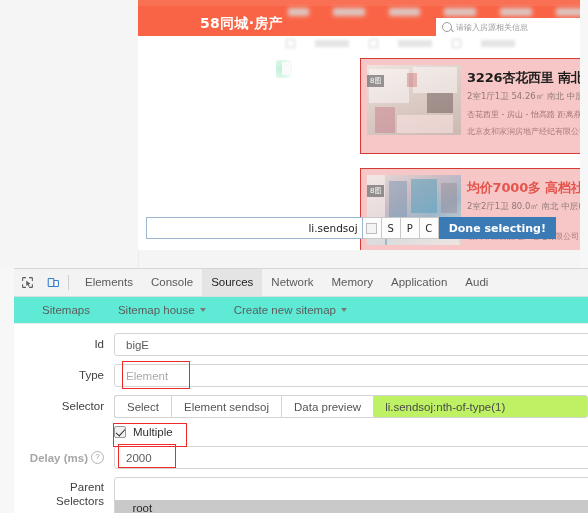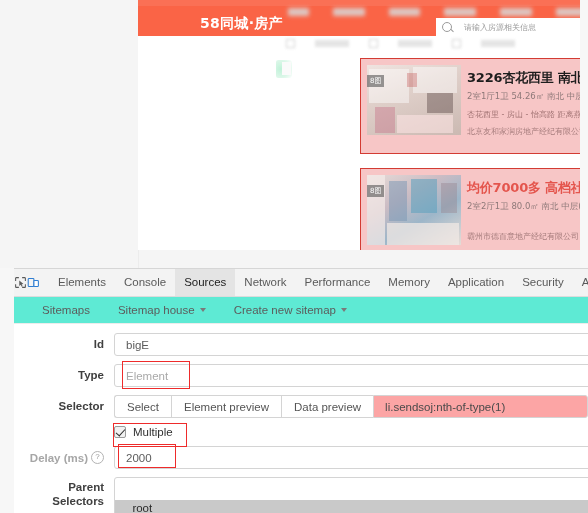--- a/index.html
+++ b/index.html
@@ -44,21 +44,21 @@
     color: transparent; font-size: 7px;
   }
   .logo {
     position: absolute; left: 62px; top: 9px;
     color: #ffffff; font-size: 14px; font-weight: bold;
     letter-spacing: .3px; white-space: nowrap;
     font-family: "DejaVu Sans", sans-serif;
   }
   .searchbox {
     position: absolute; left: 298px; top: 12px; width: 150px; height: 18px;
-    background: #fff; display: flex; align-items: center; padding-left: 6px; gap: 12px;
+    background: #fff; display: flex; align-items: center; padding-left: 6px; gap: 4px;
     box-sizing: border-box;
   }
   .search-ico { width: 8px; height: 8px; border: 1.2px solid #9b9b9b; border-radius: 50%; position: relative; flex: none; }
   .search-ico::after { content:""; position:absolute; width:4px; height:1.2px; background:#9b9b9b; transform: rotate(45deg); right:-3px; bottom:0px; }
   .search-ph {
     font-size: 8px; color: #9a9a9a; filter: blur(.7px);
     font-family: "DejaVu Sans", sans-serif; white-space: nowrap;
   }
   .filter-row {
     position: absolute; left: 148px; top: 38px; width: 300px; height: 10px;
@@ -171,21 +171,21 @@
     display: flex; align-items: center; padding-left: 28px; gap: 28px;
   }
   .ws-menu { font-size: 11.5px; color: #5c5c5c; display: flex; align-items: center; gap: 5px; white-space: nowrap;}
   .caret { width:0;height:0;border-left:3.5px solid transparent;border-right:3.5px solid transparent;border-top:4px solid #7a7a7a; display:inline-block;}
 
   
   .form { padding-top: 9px; }
   .frow { display: flex; align-items: flex-start; margin-bottom: 8px; position: relative; }
   .flabel {
     width: 100px; text-align: right; padding-right: 10px; box-sizing: border-box;
-    font-size: 11.5px; color: #404040; font-weight: bold; padding-top: 5px;
+    font-size: 11.5px; color: #404040; font-weight: normal; padding-top: 5px;
     display: flex; justify-content: flex-end; align-items: center; gap:3px;
   }
   .flabel.muted { color:#a6a6a6; font-weight:bold;}
   .q-ico {
     display:inline-block; width:11px; height:11px; border:1px solid #b3b3b3; border-radius:50%;
     font-size:8px; line-height:10px; text-align:center; color:#9a9a9a; font-weight:normal;
   }
   .finput {
     flex: 1; margin-right: 8px; height: 23px; box-sizing: border-box;
     border: 1px solid #d4d4d4; border-radius: 3px;
@@ -195,21 +195,21 @@
   .finput.ph { color: #a9a9a9; }
 
   .btngroup { flex: 1; margin-right: 14px; display: flex; height: 23px; }
   .bg-btn {
     border: 1px solid #d4d4d4; border-right: none; background: #fff;
     font-size: 11.5px; color: #555; display: flex; align-items: center;
     padding: 0 12px; box-sizing: border-box; white-space: nowrap;
   }
   .bg-btn:first-child { border-radius: 3px 0 0 3px; }
   .bg-field {
-    flex: 1; border: 1px solid #d4d4d4; background: #fca5a5; border-radius: 0 3px 3px 0;
+    flex: 1; border: 1px solid #d4d4d4; background: #bef264; border-radius: 0 3px 3px 0;
     font-size: 11.5px; color: #4a4a4a; display: flex; align-items: center; padding-left: 11px;
     box-sizing: border-box;
   }
 
   .checkrow { display: flex; gap: 7px; }
   .chk {
     width: 12px; height: 12px; border: 1px solid #9b9b9b; background: #f1f1f1;
     border-radius: 2px; position: relative; box-sizing: border-box;
   }
   .chk::after {
@@ -294,20 +294,30 @@
           <div class="dk" style="left:74px;top:8px;width:16px;height:30px;background:rgba(150,130,140,.4)"></div>
         </div>
         <div class="badge-img">8图</div>
         <div class="c-title">均价7000多 高档社区景观好房稍纵即逝 交通方</div>
         <div class="c-sub">2室2厅1卫    80.0㎡    南北    中层(共17层)</div>
         <div class="c-agent" style="top:62px">霸州市德百意地产经纪有限公司 - 经纪</div>
       </div>
 
     </div>
 
+    <div class="sel-toolbar">
+      <div class="sel-input">li.sendsoj</div>
+      <div class="sel-cb-wrap">
+        <span class="sel-cb"></span>
+      </div>
+      <div class="sel-btn">S</div>
+      <div class="sel-btn">P</div>
+      <div class="sel-btn">C</div>
+      <div class="sel-done">Done selecting!</div>
+    </div>
   </div>
 
   <div class="devtools">
 
     <div class="dt-tabbar">
       <div class="dt-icon-btn">
         <svg class="icn-inspect" viewBox="0 0 16 16">
           <path d="M2 2h4M2 2v4M14 2h-4M14 2v4M2 14h4M2 14v-4M14 14h-4M14 14v-4" stroke="#5a5a5a" stroke-width="1.3" fill="none"></path>
           <path d="M6.5 5.5l5.2 4.2-2.3.45 1.25 2.5-1.1.55-1.25-2.5-1.8 1.5z" fill="#5a5a5a"></path>
         </svg>
@@ -316,24 +326,22 @@
         <svg class="icn-device" viewBox="0 0 16 16">
           <rect x="1.5" y="3" width="7" height="10" rx="1" stroke="#2f7dd1" stroke-width="1.3" fill="none"></rect>
           <rect x="8.5" y="5.5" width="5.5" height="7.5" rx="1" stroke="#2f7dd1" stroke-width="1.3" fill="#ffffff"></rect>
         </svg>
       </div>
       <div class="dt-sep"></div>
       <div class="dt-tab">Elements</div>
       <div class="dt-tab">Console</div>
       <div class="dt-tab active">Sources</div>
       <div class="dt-tab">Network</div>
-      <div class="dt-tab">Performance</div>
       <div class="dt-tab">Memory</div>
       <div class="dt-tab">Application</div>
-      <div class="dt-tab">Security</div>
       <div class="dt-tab">Audi</div>
     </div>
 
     <div class="ws-menubar">
       <div class="ws-menu">
         <span>Sitemaps</span>
       </div>
       <div class="ws-menu">
         <span>Sitemap house</span>
         <span class="caret"></span>
@@ -354,21 +362,21 @@
       <div class="frow">
         <div class="flabel">Type</div>
         <div class="finput ph">Element</div>
         <div class="redbox" style="left:108px; top:-3px; width:68px; height:28px;"></div>
       </div>
 
       <div class="frow">
         <div class="flabel">Selector</div>
         <div class="btngroup">
           <div class="bg-btn">Select</div>
-          <div class="bg-btn">Element preview</div>
+          <div class="bg-btn">Element sendsoj</div>
           <div class="bg-btn">Data preview</div>
           <div class="bg-field">li.sendsoj:nth-of-type(1)</div>
         </div>
       </div>
 
       <div class="frow">
         <div class="flabel"></div>
         <div class="checkrow">
           <span class="chk"></span>
           <span class="chk-label">Multiple</span>

